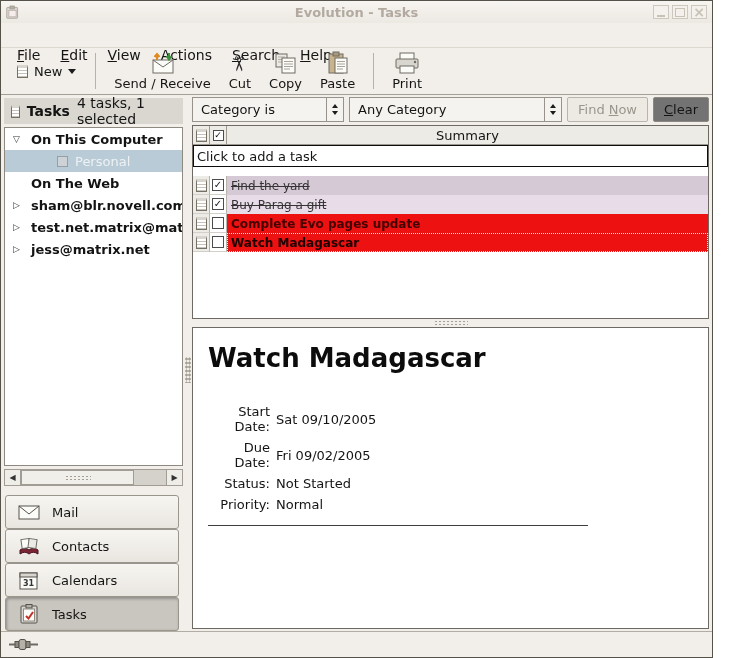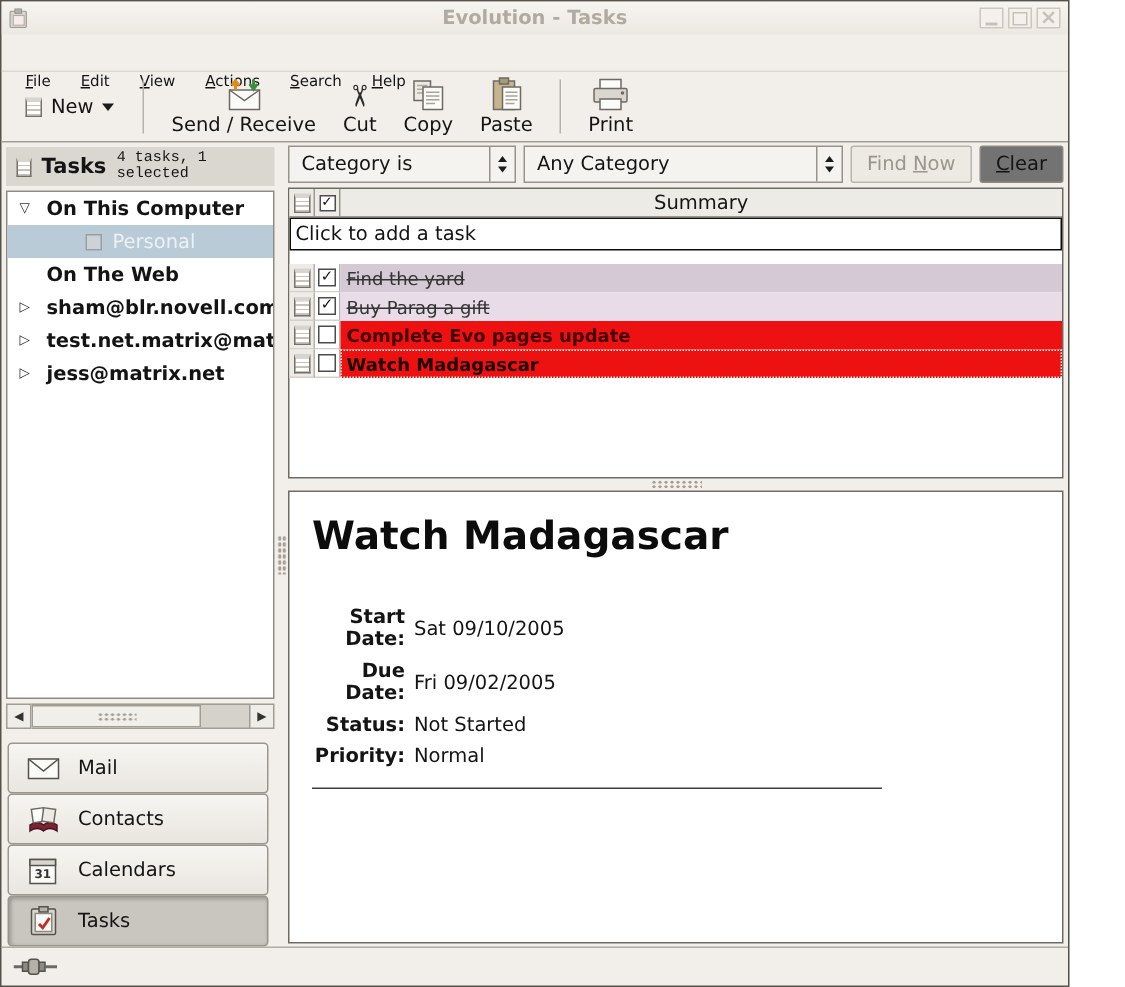--- a/index.html
+++ b/index.html
@@ -18,21 +18,21 @@
   .win-btn { width: 16px; height: 14px; border: 1px solid #cdc8bf; background: #f4f1ec;
              color: #c7c1b6; display: flex; align-items: center; justify-content: center;
              font-size: 11px; line-height: 1; }
   .win-btn.min::before { content: ""; width: 8px; border-bottom: 2px solid #c7c1b6; margin-top: 7px; }
   .win-btn.max::before { content: ""; width: 8px; height: 7px; border: 1px solid #c7c1b6; }
   .win-btn.close::before { content: "×"; font-size: 14px; font-weight: bold; }
 
   
   .menubar { height: 25px; display: flex; align-items: center; padding-left: 6px;
              border-bottom: 1px solid #ddd9d1; }
-  .menu-item { display: inline-block; padding: 3px 10px; font-size: 10px; margin-top: 39px; }
+  .menu-item { display: inline-block; padding: 3px 10px; font-size: 14px; margin-top: 39px; }
   .menu-item::first-letter { text-decoration: underline; }
 
   
   .toolbar { height: 47px; display: flex; align-items: center; padding: 2px 6px;
              border-bottom: 1px solid #a49f96; }
   .tb-new { display: flex; align-items: center; gap: 6px; padding: 6px 10px; }
   .caret-down { width: 0; height: 0; border-left: 4px solid transparent;
                 border-right: 4px solid transparent; border-top: 5px solid #1c1c1c; }
   .tb-sep { width: 1px; height: 36px; background: #b6b2a9; margin: 0 9px; }
   .tb-btn { display: flex; flex-direction: column; align-items: center; justify-content: flex-end;
@@ -41,21 +41,21 @@
   .cut-glyph { font-size: 20px; color: #2c2c2c; display: inline-block; transform: rotate(90deg); line-height: 22px; }
 
   
   .content { flex: 1; min-height: 0; display: flex; }
 
   
   .sidebar { width: 183px; display: flex; flex-direction: column; padding: 3px 0 0 3px; }
   .sb-header { height: 26px; background: #dad7d1; display: flex; align-items: center;
                gap: 7px; padding: 0 7px; margin-right: 1px; }
   .sb-header-title { font-weight: bold; font-size: 14px; }
-  .sb-header-status { font-size: 10px; font-family: Liberation Mono, monospace; }
+  .sb-header-status { font-size: 14px; }
   .tree { flex: 1; border: 1px solid #8e8a82; background: #fff; margin: 3px 1px 0 0; overflow: hidden; }
   .tree-item { height: 22px; display: flex; align-items: center; gap: 7px; padding-left: 8px;
                font-weight: bold; white-space: nowrap; overflow: hidden; }
   .tree-arrow { width: 11px; font-size: 9px; color: #333; flex: none; }
   .tree-arrow.open::before { content: "▽"; }
   .tree-arrow.closed::before { content: "▷"; }
   .tree-item.child-noarrow { padding-left: 26px; }
   .tree-item.selected { background: #b9cbd6; color: #edf1f3; font-weight: normal; padding-left: 52px; }
   .cb-mini { width: 11px; height: 11px; background: #ccd2d5; border: 1px solid #95a0a6; flex: none; }
 
@@ -129,21 +129,21 @@
 
   .hsplit { height: 8px; display: flex; align-items: center; justify-content: center; }
   .hsplit-handle { width: 34px; height: 6px;
                    background-image: radial-gradient(#a59f95 1px, transparent 1.3px); background-size: 4px 3px; }
 
   .preview { flex: 1; border: 1px solid #6e6a63; background: #fff; overflow: hidden;
              padding: 15px 0 0 15px; margin-bottom: 2px; }
   .pv-title { font-size: 26px; font-weight: bold; color: #0c0c0c; }
   .pv-fields { margin-top: 31px; margin-left: 0px; display: grid;
                grid-template-columns: 62px auto; column-gap: 6px; row-gap: 6px; align-items: center; }
-  .pv-label { font-weight: bold; text-align: right; }
+  .pv-label { font-weight: normal; text-align: right; }
   .pv-hr { margin-top: 13px; width: 76%; border-top: 1px solid #3f3f3f; }
 
   
   .statusbar { height: 26px; border-top: 1px solid #b2ada4; display: flex; align-items: center; padding-left: 8px; }
 </style>
 </head>
 <body>
 
 <div id="window">
 

